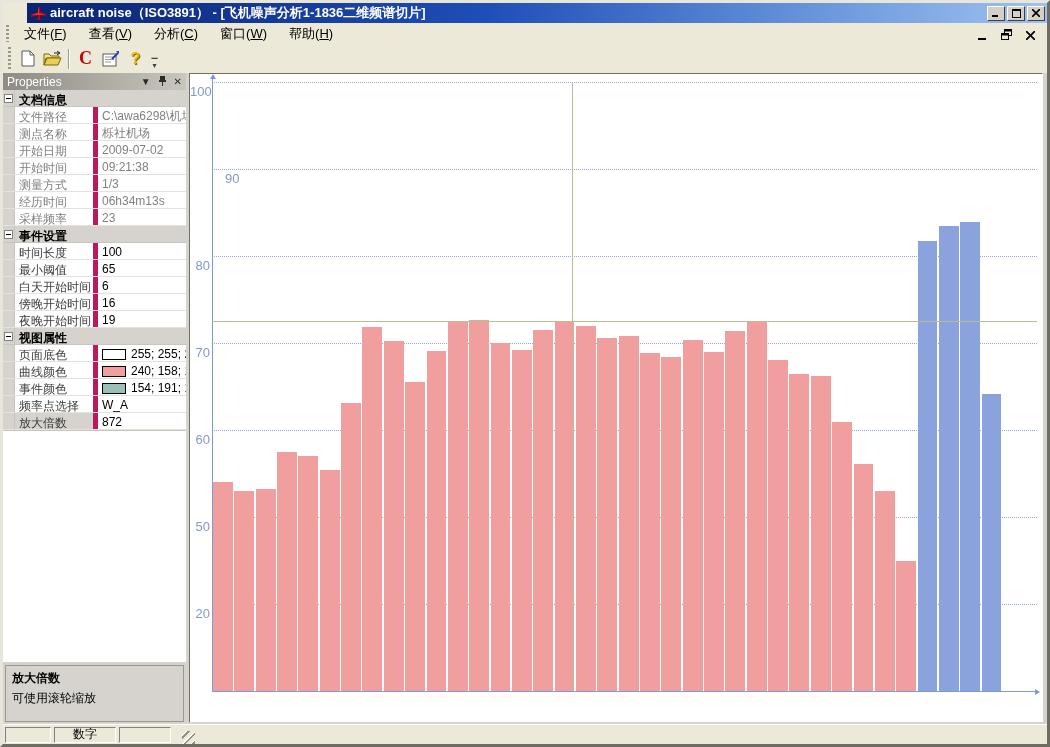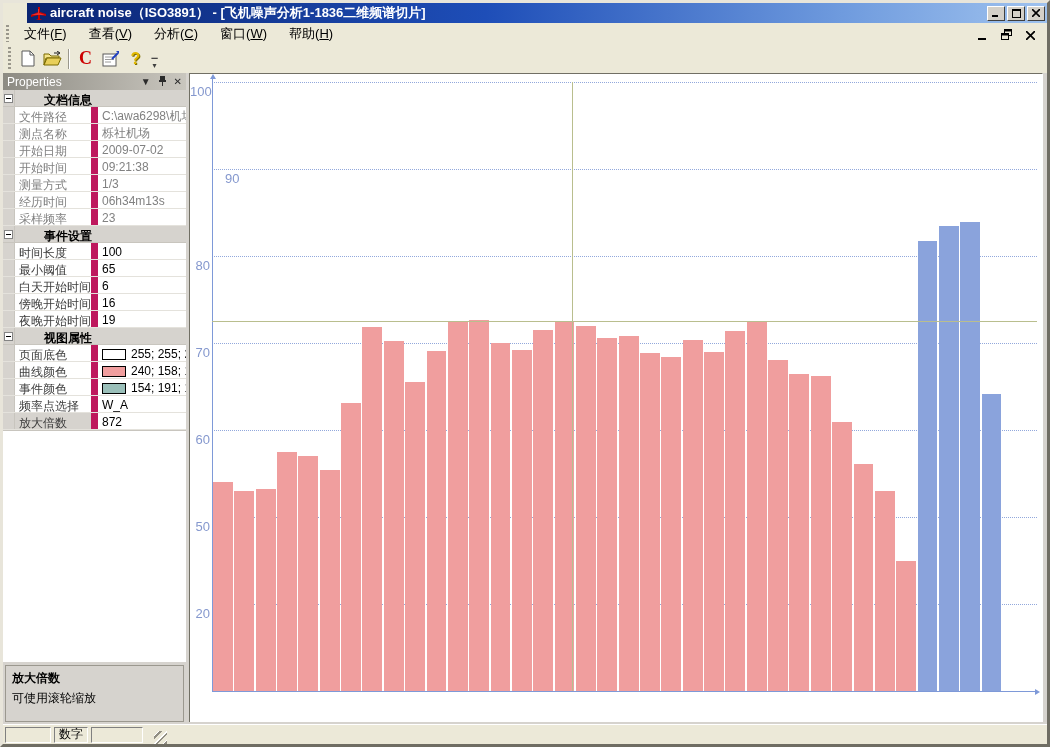--- a/index.html
+++ b/index.html
@@ -43,26 +43,26 @@
   
   .props { width:186px; flex:0 0 186px; display:flex; flex-direction:column; background:#FFFFFF;
            border-right:3px solid #D6D3CE; min-height:0; }
   .props-title { height:17px; flex:0 0 17px; display:flex; align-items:center; padding:0 4px;
                  background:linear-gradient(90deg,#8D8B83,#C9C6BE); color:#FFFFFF; font-size:12px; }
   .props-title .spring { flex:1; }
   .props-title .pt-ico { color:#2b2b2b; margin-left:7px; font-size:10px; line-height:1; }
   .prop-grid { flex:0 0 auto; border-bottom:1px solid #C8C5BE; }
   .prow { display:flex; height:17px; border-bottom:1px solid #E4E2DC; font-size:12px; }
   .prow .gutter { width:12px; flex:0 0 12px; background:#D6D3CE; border-right:1px solid #C8C5BE; display:flex; align-items:center; justify-content:center; }
-  .prow .plabel { width:83px; flex:0 0 83px; padding:2px 2px 0 4px; border-right:7px solid #be185d;
+  .prow .plabel { width:83px; flex:0 0 83px; padding:2px 2px 0 4px; border-right:5px solid #be185d;
                   color:#3C3C3C; white-space:nowrap; overflow:hidden; }
   .prow .pvalue { flex:1; padding:2px 0 0 4px; color:#000; white-space:nowrap; overflow:hidden; display:flex; align-items:center; }
   .prow.muted .plabel, .prow.muted .pvalue { color:#818181; }
   .prow.sel .plabel { background:#D6D3CE; }
-  .prow.group { background:#D6D3CE; border-bottom:1px solid #C8C5BE;gap:25px; }
+  .prow.group { background:#D6D3CE; border-bottom:1px solid #C8C5BE; }
   .prow.group .gtext { font-weight:bold; color:#000; padding:2px 0 0 4px; }
   .expander { width:9px; height:9px; background:#fff; border:1px solid #848484; position:relative; }
   .expander::after { content:""; position:absolute; left:1px; right:1px; top:3px; height:1px; background:#000; }
   .swatch { display:inline-block; width:24px; height:11px; border:1px solid #000; margin-right:5px; flex:0 0 auto; }
   .props-empty { flex:1; background:#FFFFFF; }
   .props-bottom { flex:0 0 62px; background:#D6D3CE; padding:3px 2px 2px 2px; }
   .props-desc { height:100%; border:1px solid #9B988F; padding:4px 6px; font-size:12px; color:#000; }
   .props-desc .d-title { font-weight:bold; margin-bottom:3px; }
 
   
@@ -372,18 +372,18 @@
           <div class="bar" style="left: 791.649px; width: 19.8514px; top: 320.33px; height: 296.67px; background: rgb(138, 163, 220);"></div>
           <div class="cross-h" style="left: 22px; width: 825px; top: 247.25px; background: rgb(185, 190, 142);"></div>
           <div class="cross-v" style="left: 381.703px; top: 8px; height: 609px; background: rgb(185, 190, 142);"></div>
         </div>
     </div>
 
   </div>
 
   <div class="statusbar">
     <span class="sb-cell" style="width:46px"></span>
-    <span class="sb-cell" style="width:34px">数字</span>
+    <span class="sb-cell" style="width:62px">数字</span>
     <span class="sb-cell" style="width:52px"></span>
     <span class="sb-grip"></span>
   </div>
 
 </div>
 
 </body></html>

